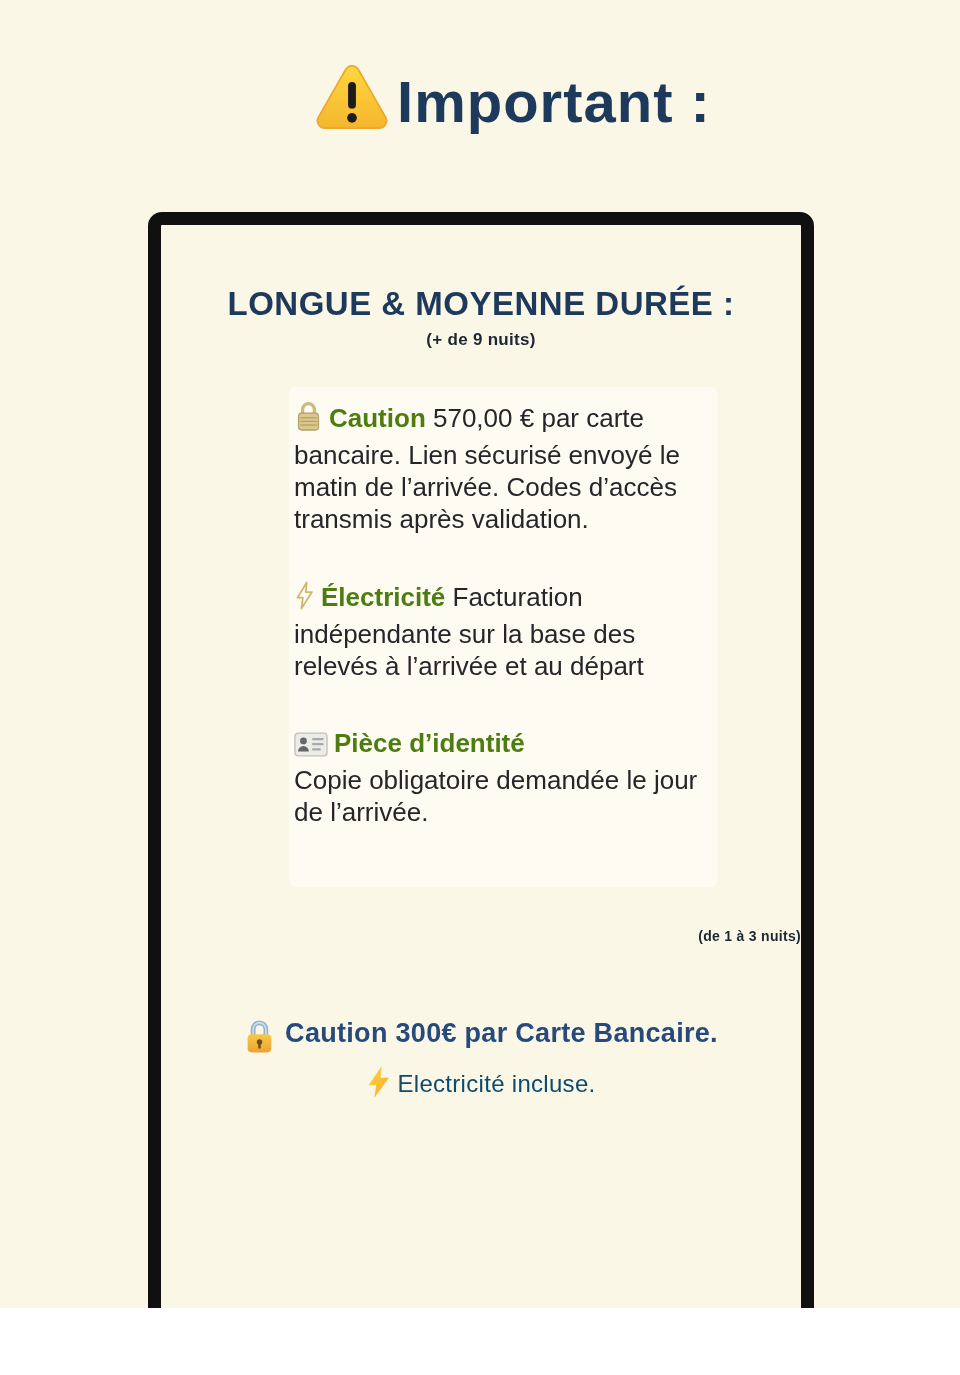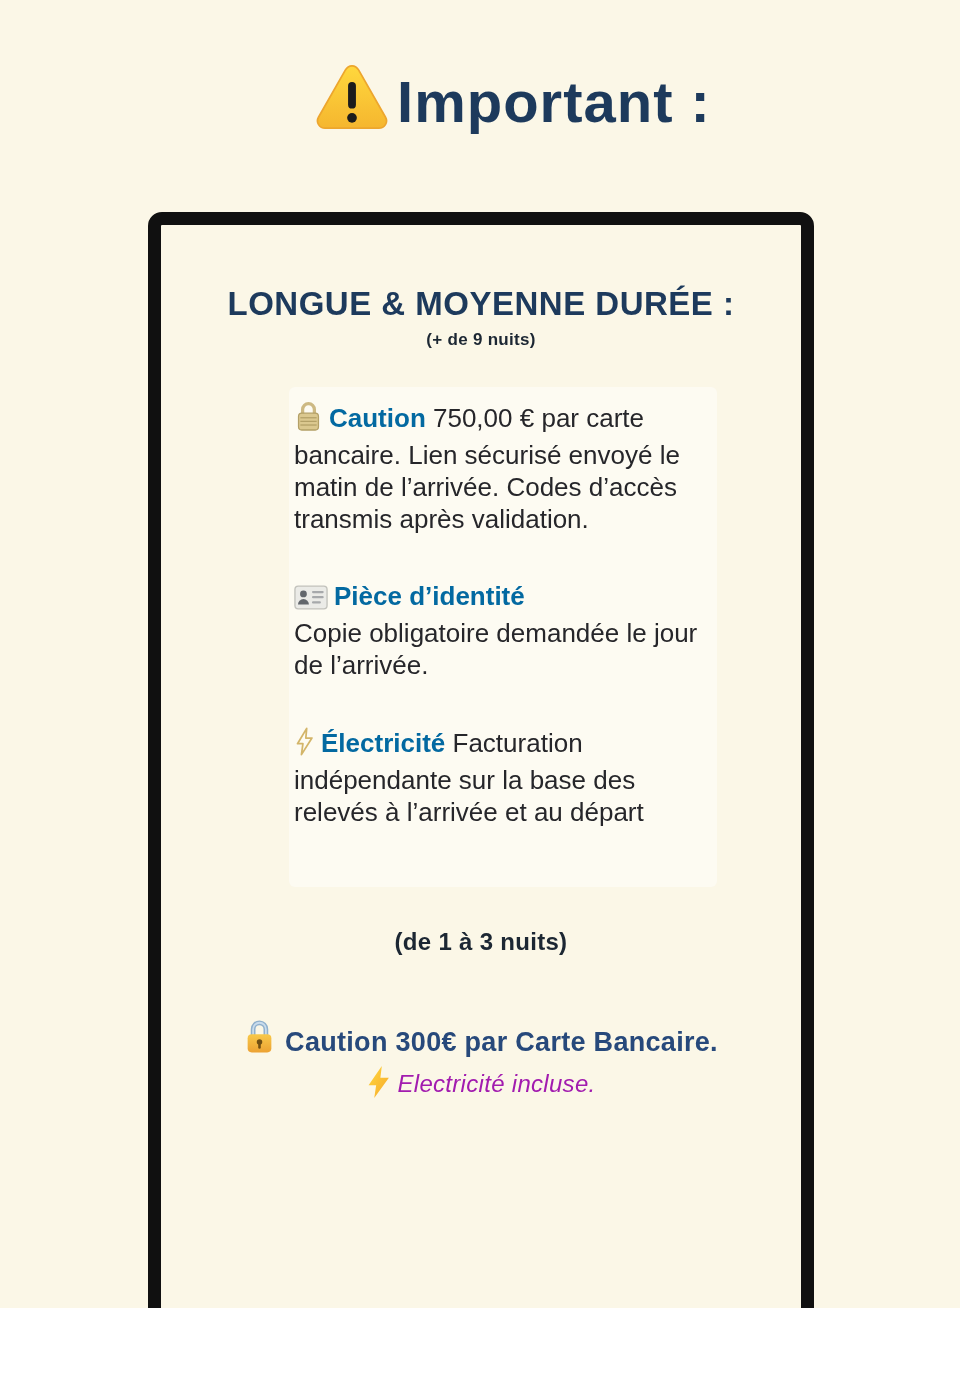--- a/index.html
+++ b/index.html
@@ -39,51 +39,51 @@
   .section-head{position:absolute;left:0;width:100%;text-align:center;}
   .sec1{top:60px;}
   .sec2{top:696px;}
   .h-main{
     font-size:33px;font-weight:700;color:#1d3a5c;letter-spacing:.5px;line-height:1.15;
   }
   .sec2 .h-main{font-size:34px;}
   .h-sub{
     font-size:17px;font-weight:700;color:#1c2733;margin-top:7px;letter-spacing:.3px;
   }
-  .sec2 .h-sub{font-size:24px;}
+  .sec2 .h-sub{font-size:14px;text-align:right;}
   
   .light-panel{
     position:absolute;left:128px;top:162px;width:428px;height:500px;
     background:rgba(255,255,255,0.45);
     border-radius:6px;
   }
   .items{
     position:absolute;left:133px;top:174px;width:416px;
   }
   .item{
     font-size:26px;line-height:32px;color:#26262a;margin:0 0 45px 0;
   }
   .item:last-child{margin-bottom:0;}
-  .item .lbl{font-weight:700;color:#0369a1;}
+  .item .lbl{font-weight:700;color:#4d7c0f;}
   .item .in-icon{display:inline-block;vertical-align:-5px;margin-right:6px;}
   .item .after-lbl{white-space:normal;}
   
   .caution-line{
     position:absolute;left:0;top:793px;width:100%;
-    display:flex;align-items:flex-end;justify-content:center;gap:10px;
+    display:flex;align-items:flex-start;justify-content:center;gap:10px;
   }
   .caution-line .txt{
     font-size:27px;font-weight:700;color:#27497b;letter-spacing:.3px;
   }
   .elec-line{
     position:absolute;left:0;top:840px;width:100%;
     display:flex;align-items:center;justify-content:center;gap:6px;
   }
   .elec-line .txt{
-    font-size:24px;font-style:italic;color:#a21caf;letter-spacing:.3px;
+    font-size:24px;color:#0c4a6e;letter-spacing:.3px;
   }
 </style>
 </head>
 <body>
 
 <div class="canvas">
 
   <div class="title-row">
     <span class="warn">
       <svg width="74" height="70" viewBox="0 0 64 60">
@@ -115,44 +115,44 @@
 
         <p class="item">
           <span class="in-icon">
             <svg width="29" height="33" viewBox="0 0 32 36">
               <path d="M9.5 17 V11.5 a6.5 6.5 0 0 1 13 0 V17" fill="none" stroke="#cdb983" stroke-width="3.6"></path>
               <rect x="5" y="15.5" width="22" height="18.5" rx="3.5" fill="#dbc88f" stroke="#b3a067" stroke-width="1.4"></rect>
               <line x1="7" y1="20.5" x2="25" y2="20.5" stroke="#b3a067" stroke-width="1.4"></line>
               <line x1="7" y1="24.5" x2="25" y2="24.5" stroke="#b3a067" stroke-width="1.4"></line>
               <line x1="7" y1="28.5" x2="25" y2="28.5" stroke="#b3a067" stroke-width="1.4"></line>
             </svg>
-          </span><span class="lbl">Caution</span><span class="after-lbl"> 750,00 € par carte bancaire. Lien sécurisé envoyé le matin de l’arrivée. Codes d’accès transmis après validation.</span>
+          </span><span class="lbl">Caution</span><span class="after-lbl"> 570,00 € par carte bancaire. Lien sécurisé envoyé le matin de l’arrivée. Codes d’accès transmis après validation.</span>
+        </p>
+
+        <p class="item">
+          <span class="in-icon">
+            <svg width="21" height="31" viewBox="0 0 24 34">
+              <path d="M14.5 2 L4 19.5 h6.2 L8.5 32 L20.5 13 h-7 Z" fill="none" stroke="#d3b569" stroke-width="2" stroke-linejoin="round"></path>
+            </svg>
+          </span><span class="lbl">Électricité</span>
+          <span class="after-lbl">Facturation indépendante sur la base des relevés à l’arrivée et au départ</span>
         </p>
 
         <p class="item">
           <span class="in-icon">
             <svg width="34" height="25" viewBox="0 0 36 26">
               <rect x="1" y="1" width="34" height="24" rx="3.5" fill="#ebebe7" stroke="#c1c1bb" stroke-width="1.4"></rect>
               <circle cx="10" cy="9.2" r="3.6" fill="#63676c"></circle>
               <path d="M4.2 20.5 a5.8 5.8 0 0 1 11.6 0 Z" fill="#63676c"></path>
               <rect x="19" y="6" width="12.5" height="2.4" rx="1.2" fill="#a7a9ab"></rect>
               <rect x="19" y="11.5" width="12.5" height="2.4" rx="1.2" fill="#a7a9ab"></rect>
               <rect x="19" y="17" width="9.5" height="2.4" rx="1.2" fill="#a7a9ab"></rect>
             </svg>
           </span><span class="lbl">Pièce d’identité</span><br>
           <span class="after-lbl">Copie obligatoire demandée le jour de l’arrivée.</span>
-        </p>
-
-        <p class="item">
-          <span class="in-icon">
-            <svg width="21" height="31" viewBox="0 0 24 34">
-              <path d="M14.5 2 L4 19.5 h6.2 L8.5 32 L20.5 13 h-7 Z" fill="none" stroke="#d3b569" stroke-width="2" stroke-linejoin="round"></path>
-            </svg>
-          </span><span class="lbl">Électricité</span>
-          <span class="after-lbl">Facturation indépendante sur la base des relevés à l’arrivée et au départ</span>
         </p>
 
       </div>
 
       <div class="section-head sec2">
         <div class="h-sub">(de 1 à 3 nuits)</div>
       </div>
 
       <div class="caution-line">
         <span>

